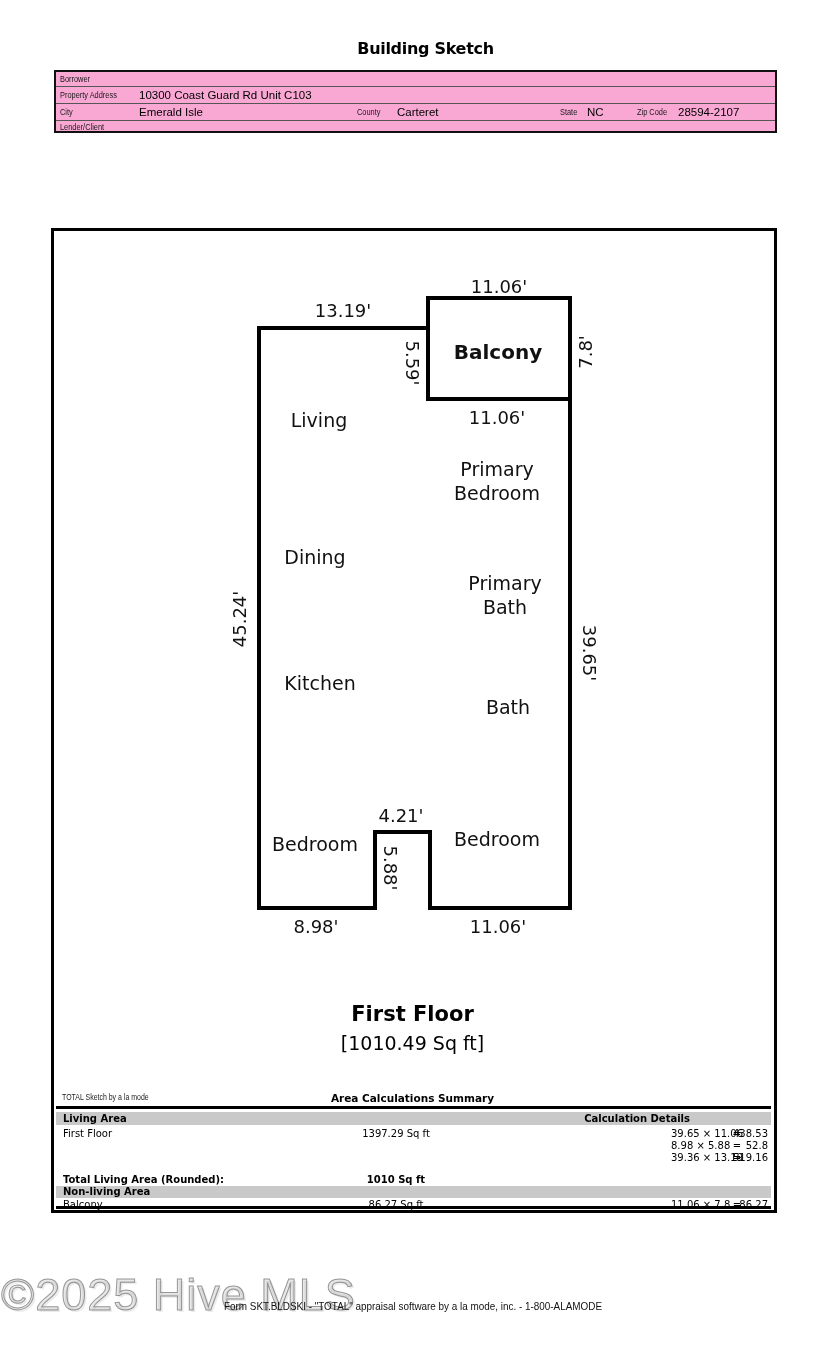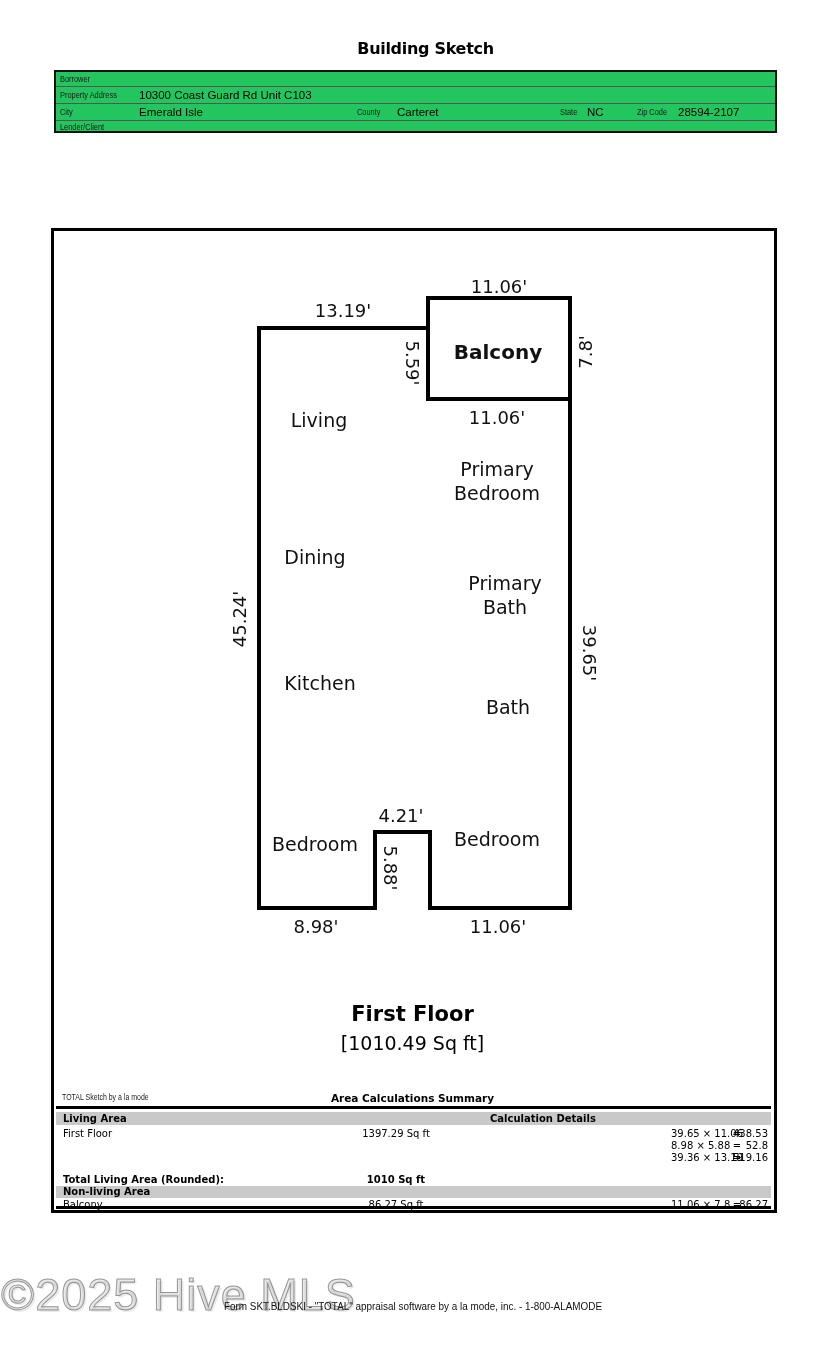--- a/index.html
+++ b/index.html
@@ -11,21 +11,21 @@
   .abs { position:absolute; }
   
   .doc-title {
     left:0; right:0; top:39px; text-align:center;
     font-size:16px; font-weight:bold; letter-spacing:-0.3px;
     font-family:"DejaVu Sans", sans-serif;
     margin-left:26px;
   }
   .form-box {
     left:54px; top:70px; width:723px; height:63px;
-    border:2px solid #111; background:#22c55e;
+    border:2px solid #111; background:#f9a8d4;
   }
   .form-row { position:absolute; left:0; width:100%; border-bottom:1px solid #555; }
   .form-row:last-child { border-bottom:none;padding-left:28px; }
   .f-label {
     position:absolute; font-family:"Liberation Sans", sans-serif;
     font-size:9.5px; color:#1a1a1a; transform:scaleX(0.78); transform-origin:left center;
     white-space:nowrap; top:50%; margin-top:-6px; line-height:12px;
   }
   .f-value {
     position:absolute; font-family:"Liberation Sans", sans-serif;
@@ -144,21 +144,21 @@
 
   <div class="abs floor-title">First Floor</div>
   <div class="abs floor-area">[1010.49 Sq ft]</div>
 
   <div class="abs tbl-note">TOTAL Sketch by a la mode</div>
   <div class="abs tbl-title">Area Calculations Summary</div>
 
   <div class="abs calc-tbl">
     <div class="band" style="top:3px; height:13px; line-height:13px;">
       <span class="c-name bold">Living Area</span>
-      <span class="abs bold" style="left:434px; width:200px; text-align:left;">Calculation Details</span>
+      <span class="abs bold" style="left:434px; width:200px; text-align:right;">Calculation Details</span>
     </div>
 
     <div class="trow" style="top:19px;">
       <span class="c-name">First Floor</span>
       <span class="c-area">1397.29 Sq ft</span>
       <span class="c-expr">39.65 × 11.06</span>
       <span class="c-eq">=</span>
       <span class="c-val">438.53</span>
     </div>
     <div class="trow" style="top:31px;">

